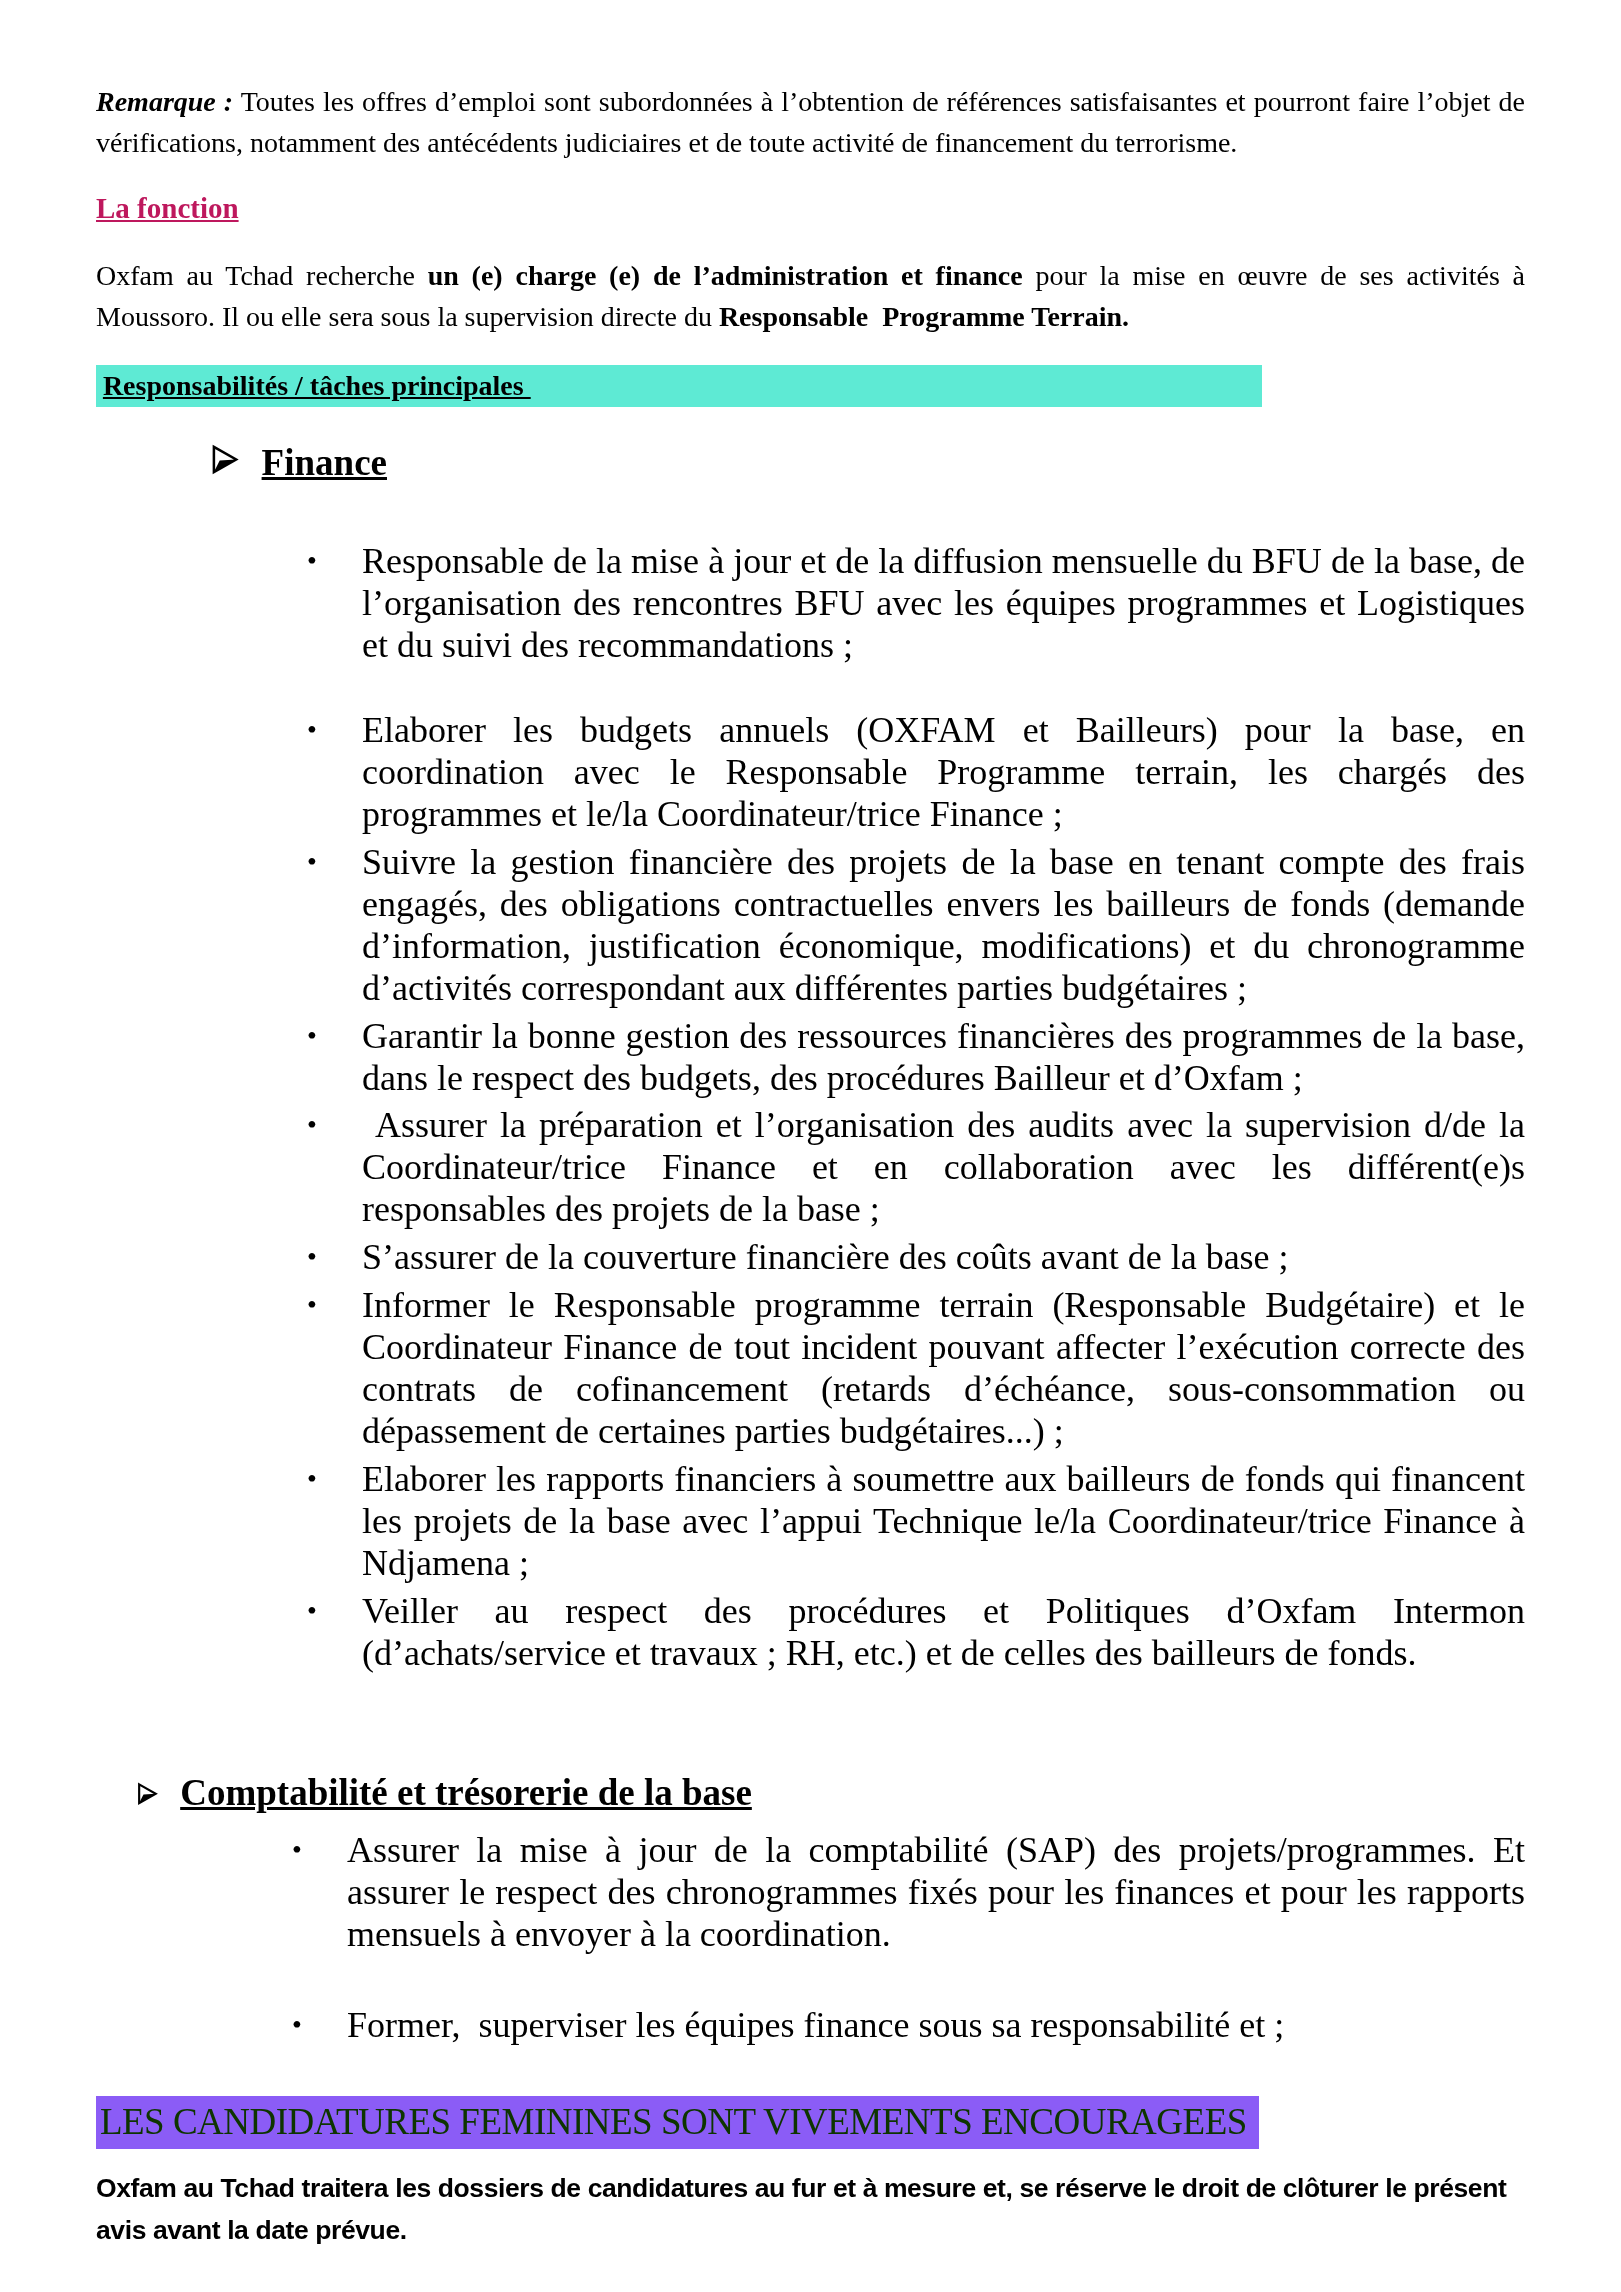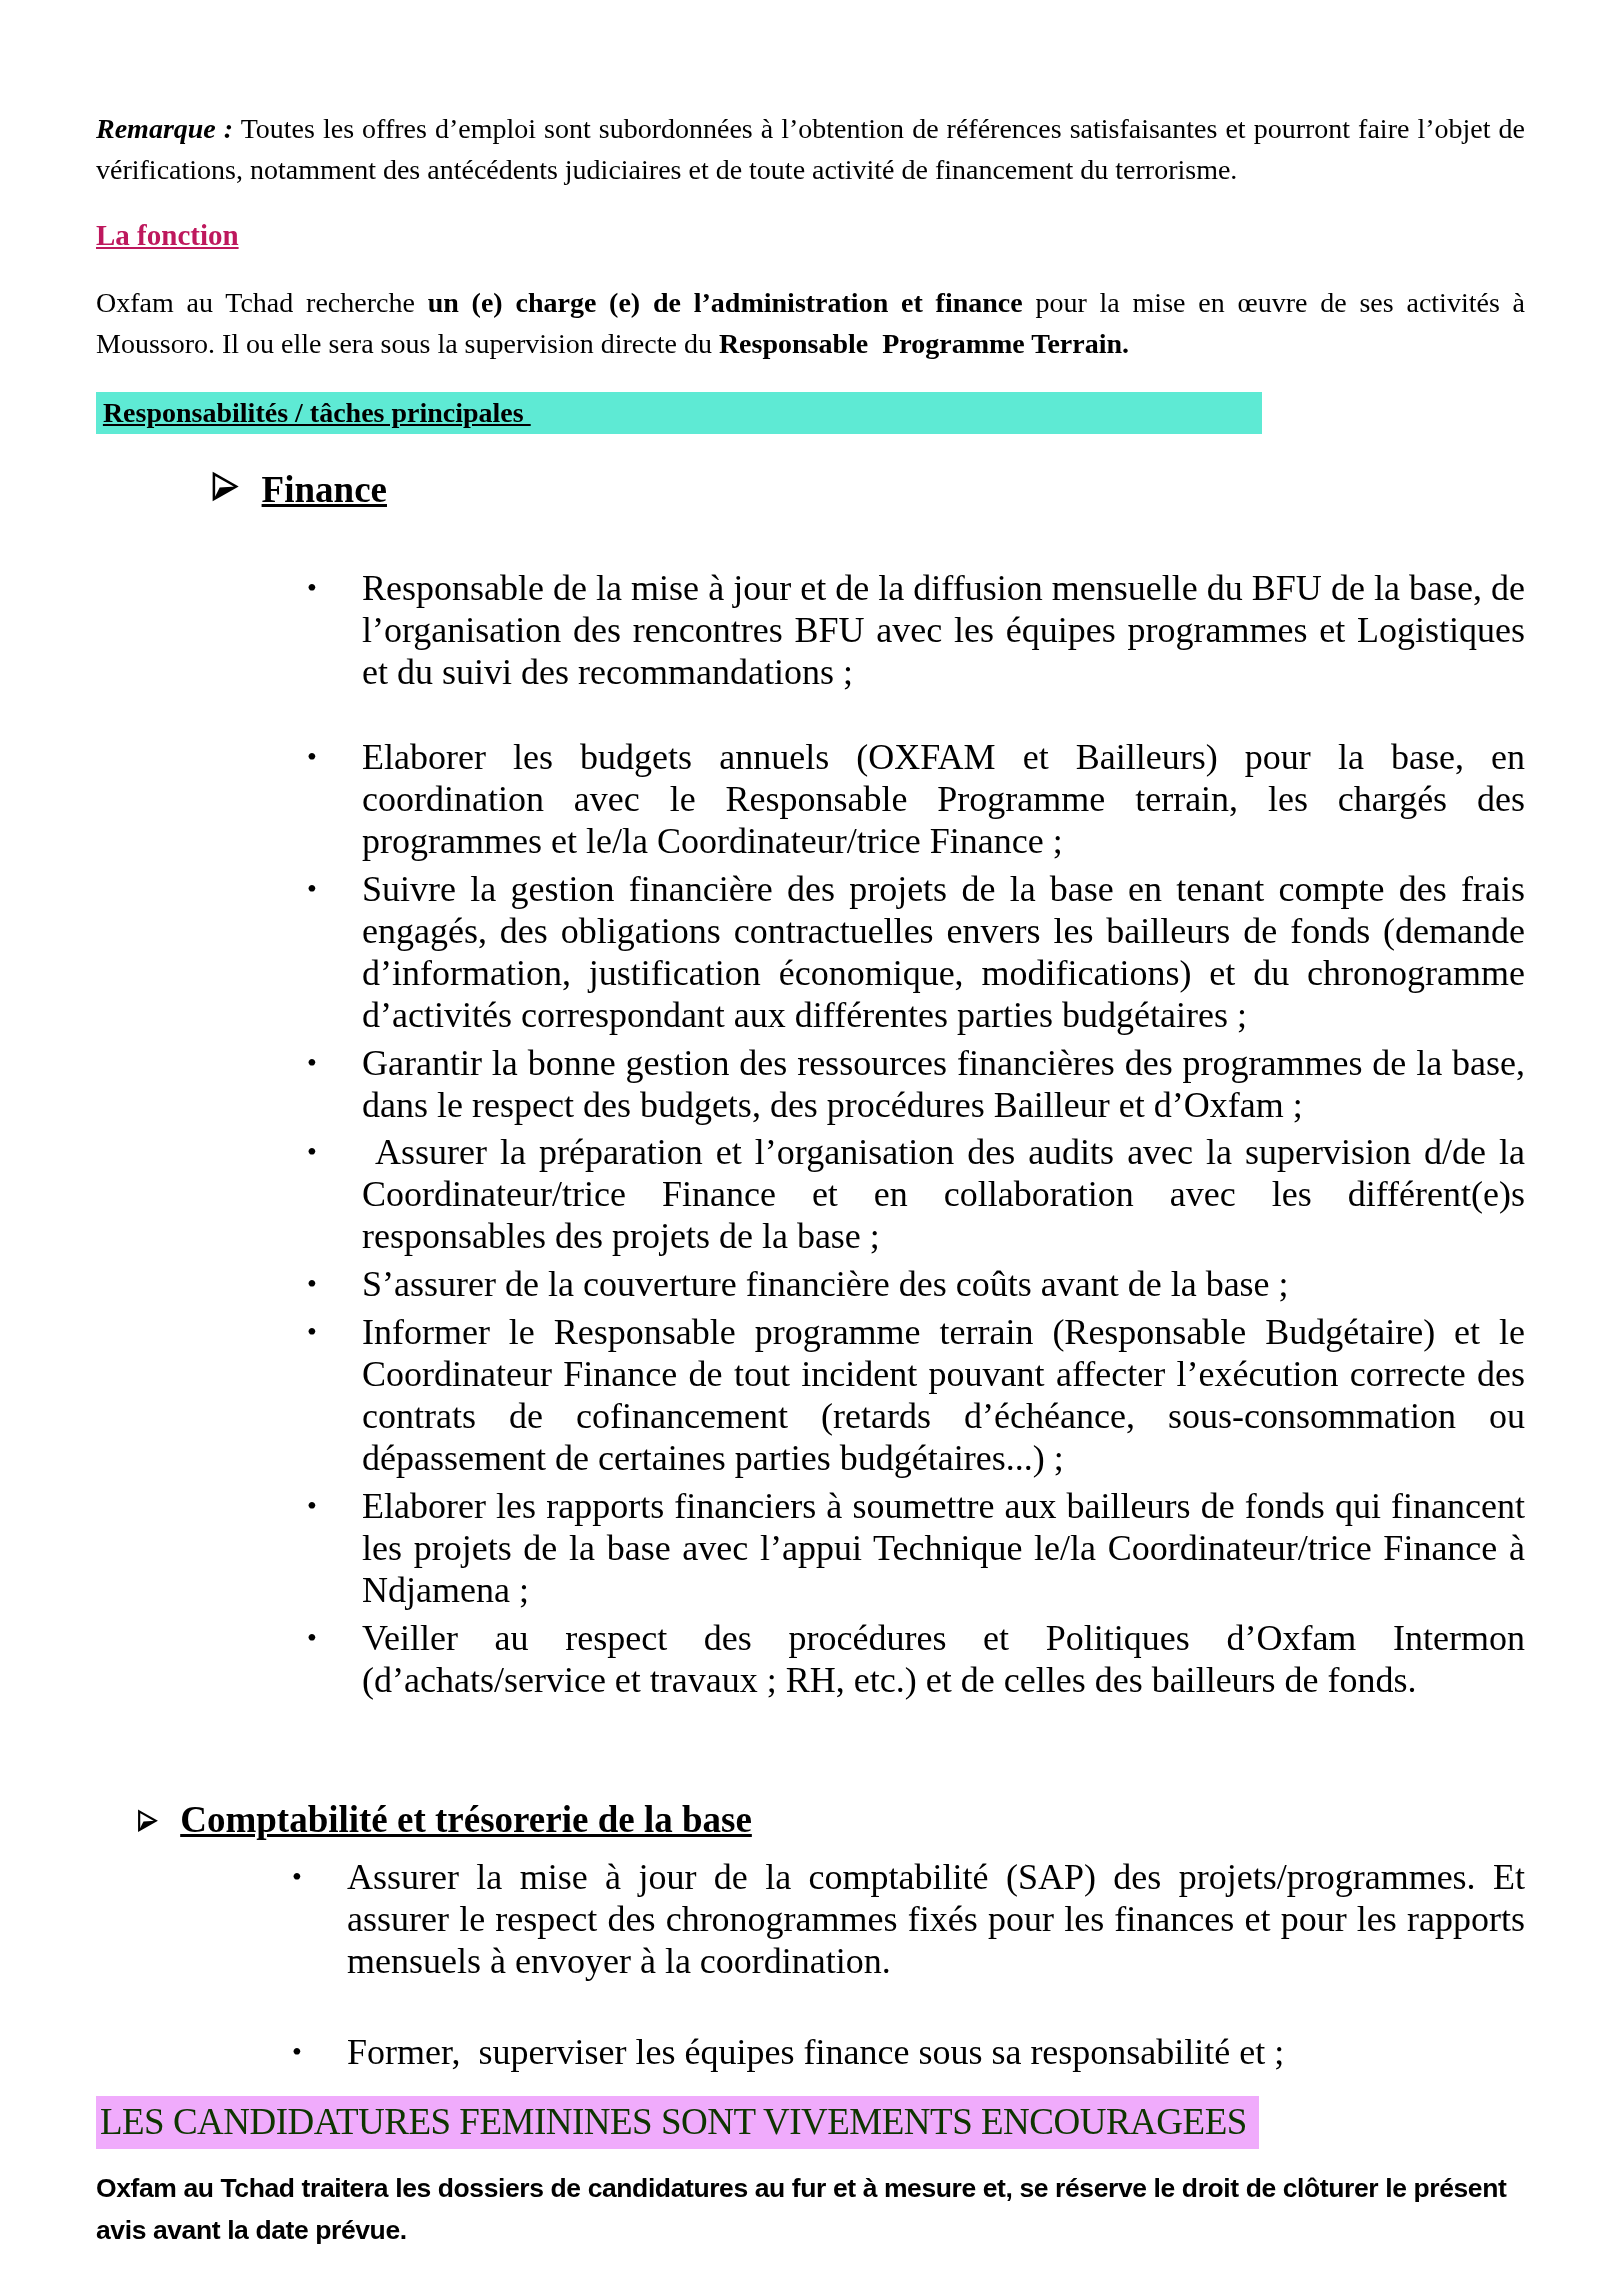--- a/index.html
+++ b/index.html
@@ -16,21 +16,21 @@
     position:absolute;
     left:96px;
     right:96px;
     top:0;
   }
   .para{
     font-size:28px;
     line-height:41px;
     text-align:justify;
   }
-  .remark{margin-top:108px;}
+  .remark{margin-top:81px;}
   .remark-label{font-weight:bold;font-style:italic;}
   .function-heading{
     margin-top:11.8px;
     font-size:29px;
     line-height:35px;
     font-weight:bold;
     color:#be185d;
     text-decoration:underline;
   }
   .function-para{margin-top:29px;}
@@ -78,21 +78,21 @@
   .bullets-compta .bullet{margin-left:196px;}
   .bullet.gap-after-lg{margin-bottom:49px;}
   .footer{
     position:absolute;
     left:96px;
     right:87px;
     top:2093px;
   }
   .highlight-line{margin:0;line-height:57px;}
   .highlight-line span{
-    background:#f0abfc;
+    background:#8b5cf6;
     color:#0e3500;
     font-size:37px;
     letter-spacing:-0.5px;
     padding:4.9px 11.8px 6.9px 3.9px;
   }
   .closing{
     margin-top:9.8px;
     font-family:"Liberation Sans", sans-serif;
     font-weight:bold;
     font-size:26.5px;

